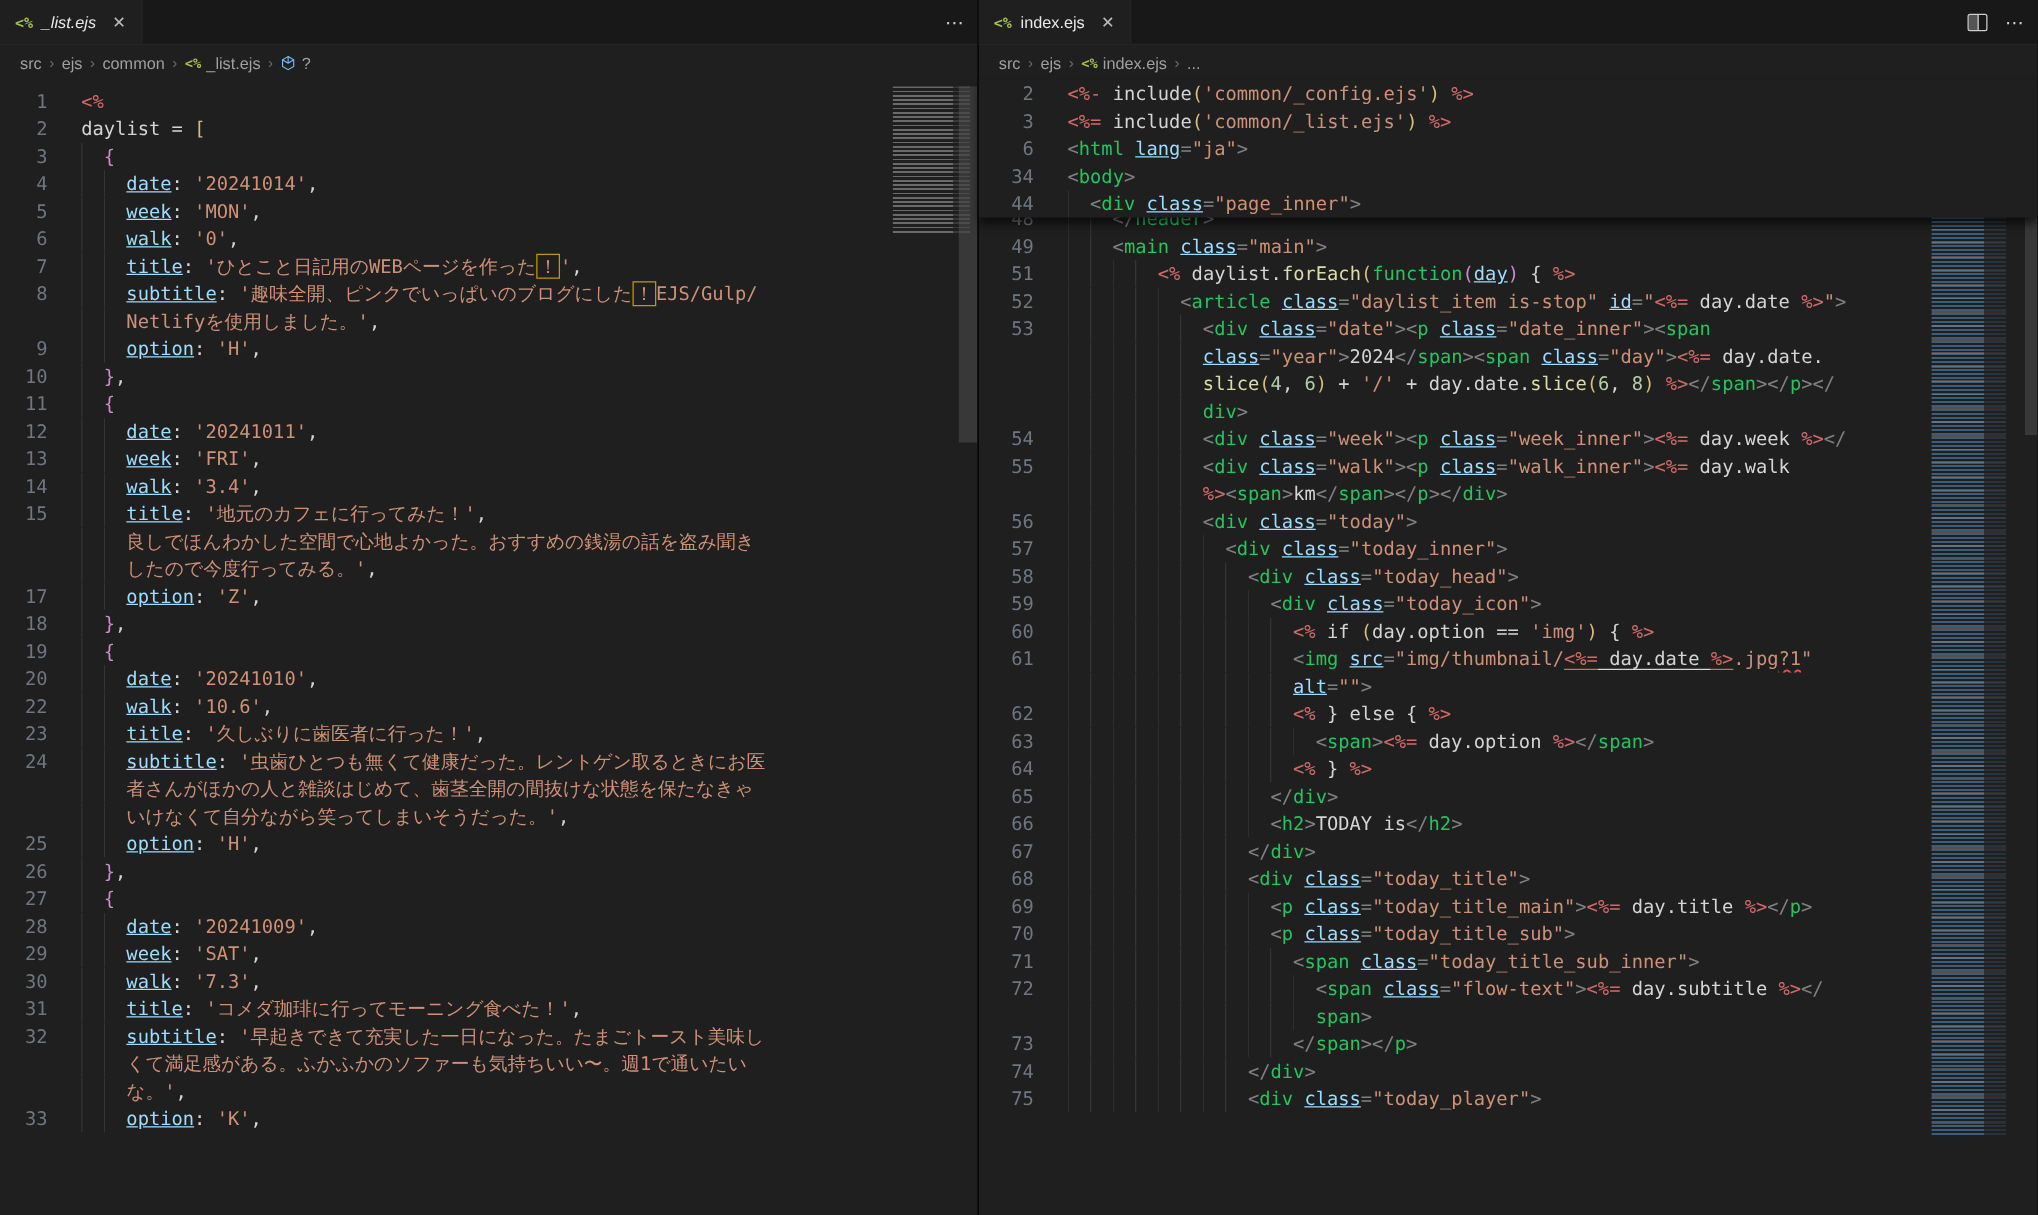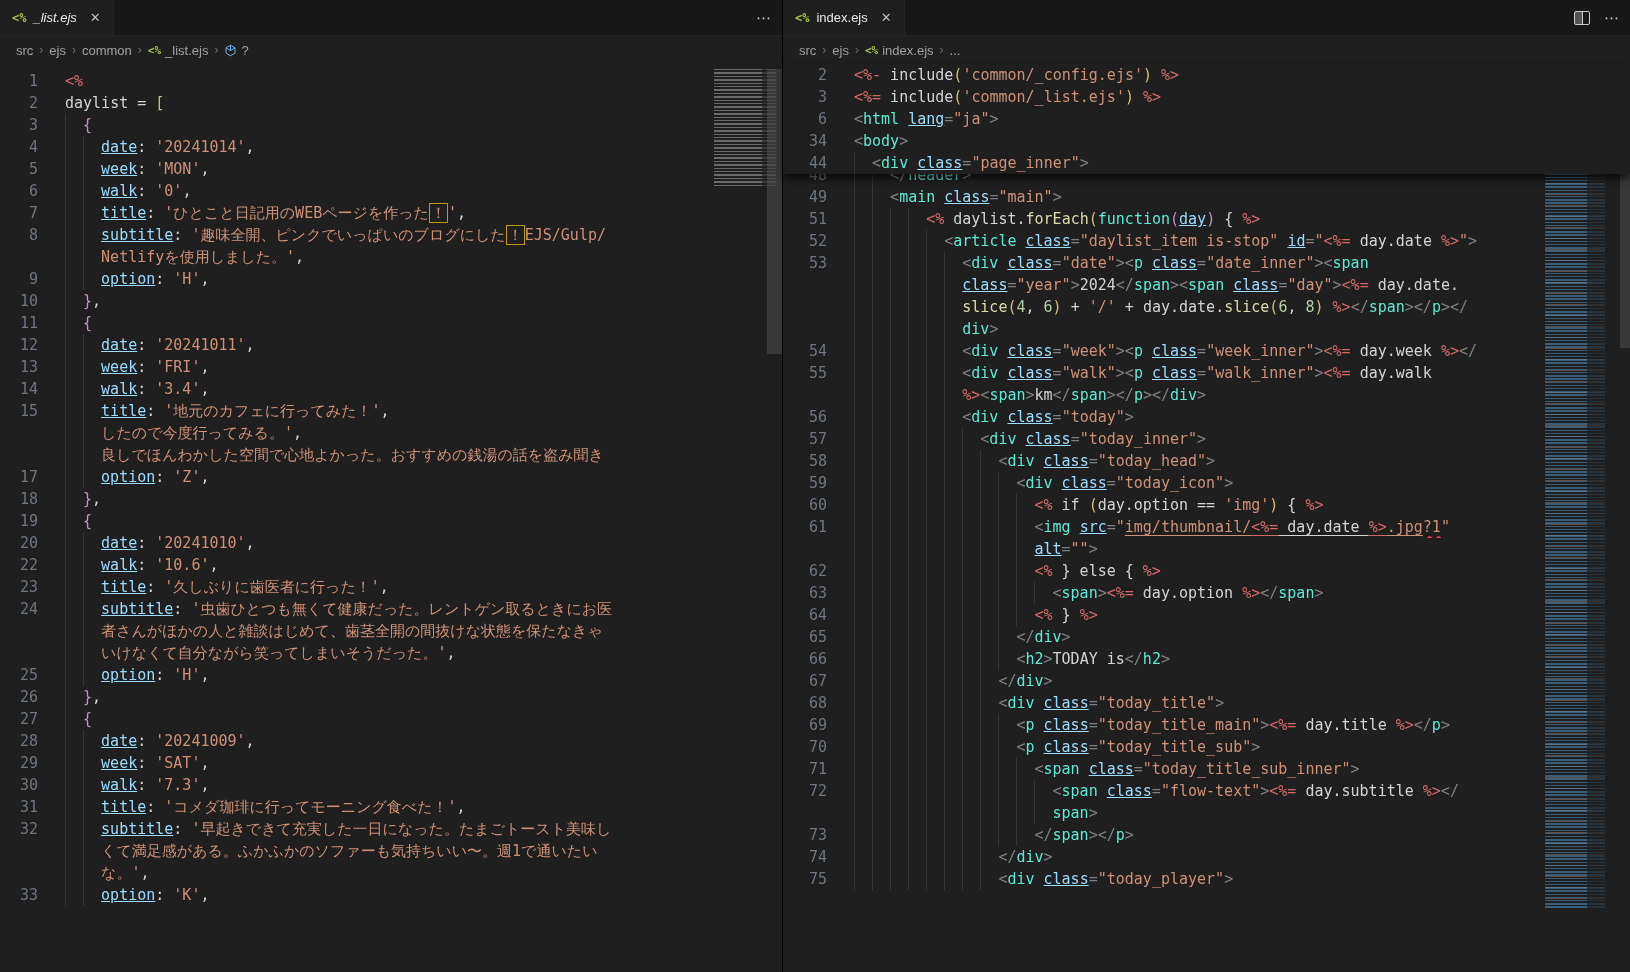--- a/index.html
+++ b/index.html
@@ -50,30 +50,30 @@
   .ln { flex:none; text-align:right; color:#6E7681; }
   .pane-left  .ln { width:38px; }
   .pane-right .ln { width:44px; }
   .code { flex:1; white-space:pre; overflow:hidden; padding-left:27px; color:#D4D4D4; }
   .ig { display:inline-block; width:2ch; height:22px; vertical-align:top;
         box-shadow:inset 1px 0 0 #343434; }
 
   
   .tk-d { color:#D4D4D4; }
   .tk-p { color:#808080; }
-  .tk-t { color:#5eead4; }
+  .tk-t { color:#22c55e; }
   .tk-a { color:#9CDCFE;text-decoration:underline; }
   .tk-s { color:#CE9178; }
   .tk-e { color:#D16969; }
   .tk-y { color:#DCDCAA; }
   .tk-n { color:#B5CEA8; }
   .tk-g { color:#D7BA7D; }
   .tk-m { color:#CC8CCC; }
   .tk-b { color:#CE9178; border:1px solid #BD9B03; padding:0 1px; }
-  .tk-L  { color:#CE9178; text-decoration:underline; text-underline-offset:3px; }
+  .tk-L  { color:#CE9178; text-underline-offset:3px; }
   .tk-Le { color:#D16969; text-decoration:underline; text-underline-offset:3px; }
   .tk-Ld { color:#D4D4D4; text-decoration:underline; text-underline-offset:3px; }
   .tk-Lw { color:#CE9178; text-decoration:underline wavy #F14C4C; text-underline-offset:3px; }
 
   
   .sticky { position:absolute; top:64px; left:0; right:0; z-index:3; background:#1F1F1F;
             box-shadow:0 5px 7px rgba(0,0,0,.6); }
 
   
   .mm-left { position:absolute; top:5px; right:6px; width:62px; height:118px;
@@ -182,25 +182,25 @@
           <div class="row">
             <span class="ln">14</span>
             <span class="code"><span class="ig"></span><span class="ig"></span><span class="tk-a">walk</span><span class="tk-d">: </span><span class="tk-s">'3.4'</span><span class="tk-d">,</span></span>
           </div>
           <div class="row">
             <span class="ln">15</span>
             <span class="code"><span class="ig"></span><span class="ig"></span><span class="tk-a">title</span><span class="tk-d">: </span><span class="tk-s">'地元のカフェに行ってみた！'</span><span class="tk-d">,</span></span>
           </div>
           <div class="row">
             <span class="ln"></span>
+            <span class="code"><span class="ig"></span><span class="ig"></span><span class="tk-s">良しでほんわかした空間で心地よかった。おすすめの銭湯の話を盗み聞き</span></span>
+          </div>
+          <div class="row">
+            <span class="ln"></span>
             <span class="code"><span class="ig"></span><span class="ig"></span><span class="tk-s">したので今度行ってみる。'</span><span class="tk-d">,</span></span>
-          </div>
-          <div class="row">
-            <span class="ln"></span>
-            <span class="code"><span class="ig"></span><span class="ig"></span><span class="tk-s">良しでほんわかした空間で心地よかった。おすすめの銭湯の話を盗み聞き</span></span>
           </div>
           <div class="row">
             <span class="ln">17</span>
             <span class="code"><span class="ig"></span><span class="ig"></span><span class="tk-a">option</span><span class="tk-d">: </span><span class="tk-s">'Z'</span><span class="tk-d">,</span></span>
           </div>
           <div class="row">
             <span class="ln">18</span>
             <span class="code"><span class="ig"></span><span class="tk-m">}</span><span class="tk-d">,</span></span>
           </div>
           <div class="row">

